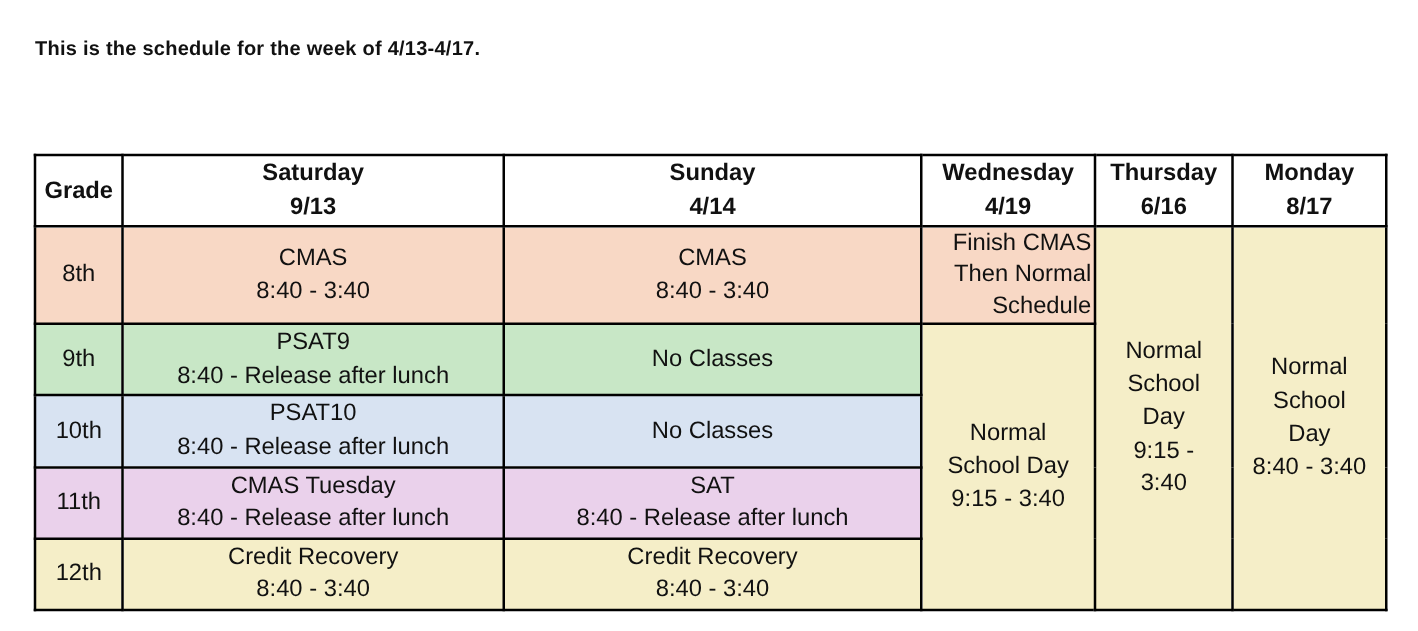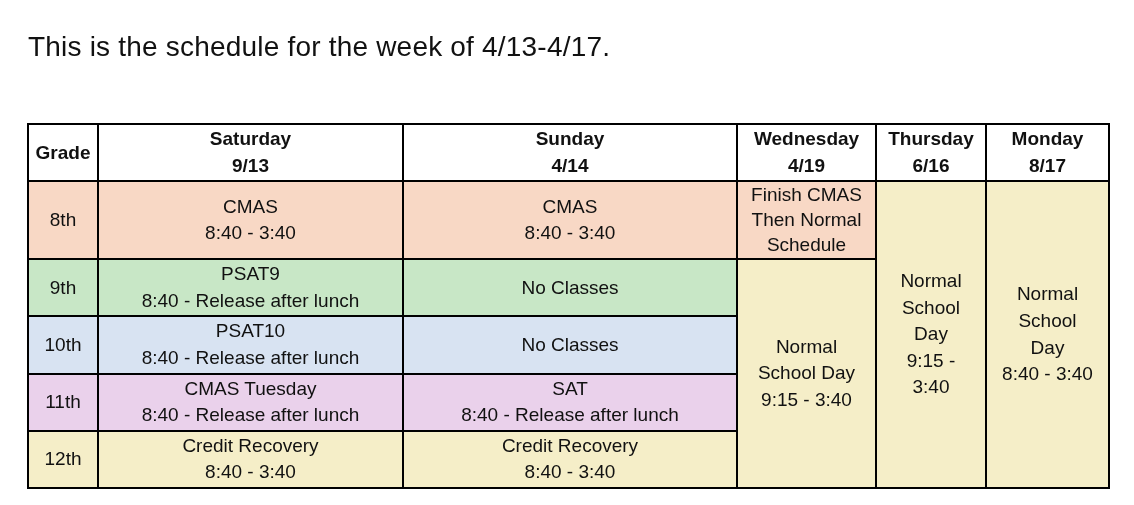--- a/index.html
+++ b/index.html
@@ -7,21 +7,21 @@
     --purple: #EAD1EB; --cream: #F5EEC8; --border: #000000; --text: #111111;
   }
   * { box-sizing: border-box; }
   html, body { margin: 0; padding: 0; }
   body {
     width: 1134px; height: 505px; background: #ffffff; overflow: hidden;
     position: relative; font-family: "Liberation Sans", sans-serif; color: var(--text);
   }
   .page-title {
     position: absolute; left: 28px; top: 31px;
-    font-size: 28px; letter-spacing: 0.2px;
+    font-size: 16px; letter-spacing: 0.2px; font-weight: bold;
   }
   table.schedule {
     position: absolute; left: 27px; top: 123px;
     border-collapse: collapse; table-layout: fixed;
   }
   .schedule th, .schedule td {
     border: 2px solid var(--border);
     text-align: center; vertical-align: middle;
     padding: 1px 2px; overflow: hidden;
   }
@@ -36,21 +36,21 @@
   .bg-pink   { background: var(--pink); }
   .bg-green  { background: var(--green); }
   .bg-blue   { background: var(--blue); }
   .bg-purple { background: var(--purple); }
   .bg-cream  { background: var(--cream); }
   .day, .date { line-height: 1.4; }
   .ct { font-weight: normal; line-height: 1.4; }
   .tm { font-weight: normal; line-height: 1.4; }
   .pre { white-space: pre-line; }
   .small3 { font-size: 17px; }
-  .small3 .tm { line-height: 1.3; }
+  .small3 .tm { line-height: 1.3; text-align: right; }
 </style>
 </head>
 <body>
 
 <div class="page-title">This is the schedule for the week of 4/13-4/17.</div>
 
 <table class="schedule">
   <colgroup>
     <col style="width:70px">
       <col style="width:305px">

